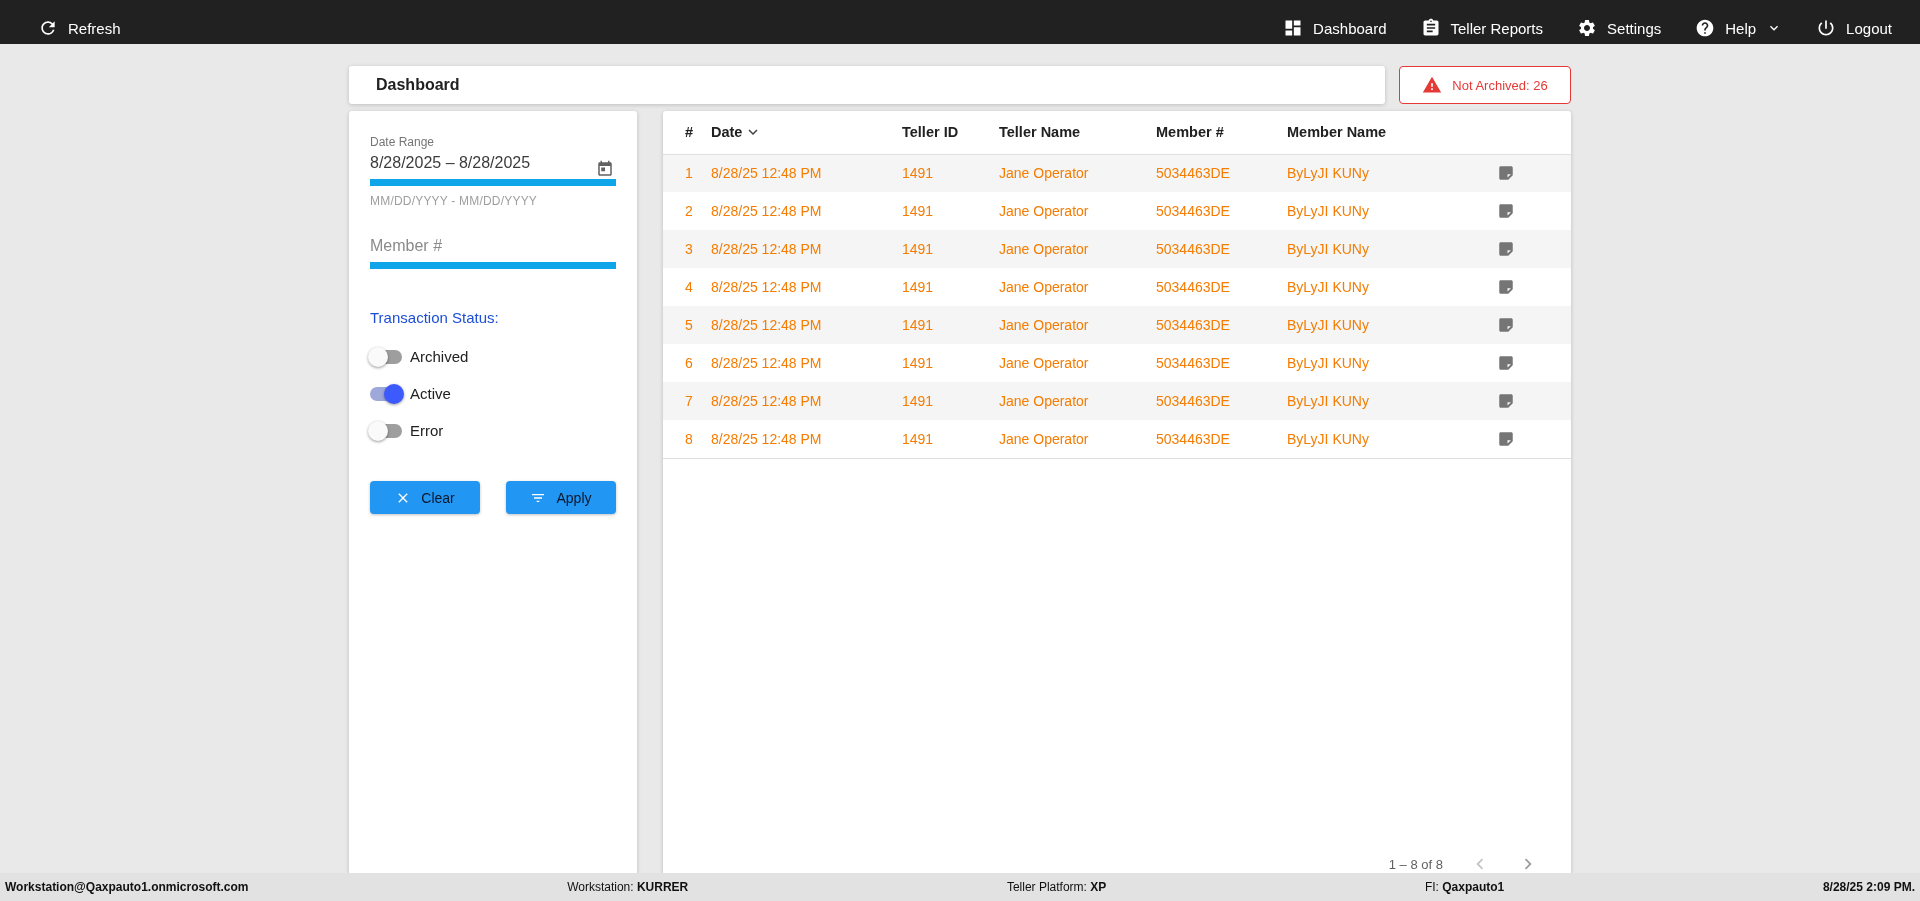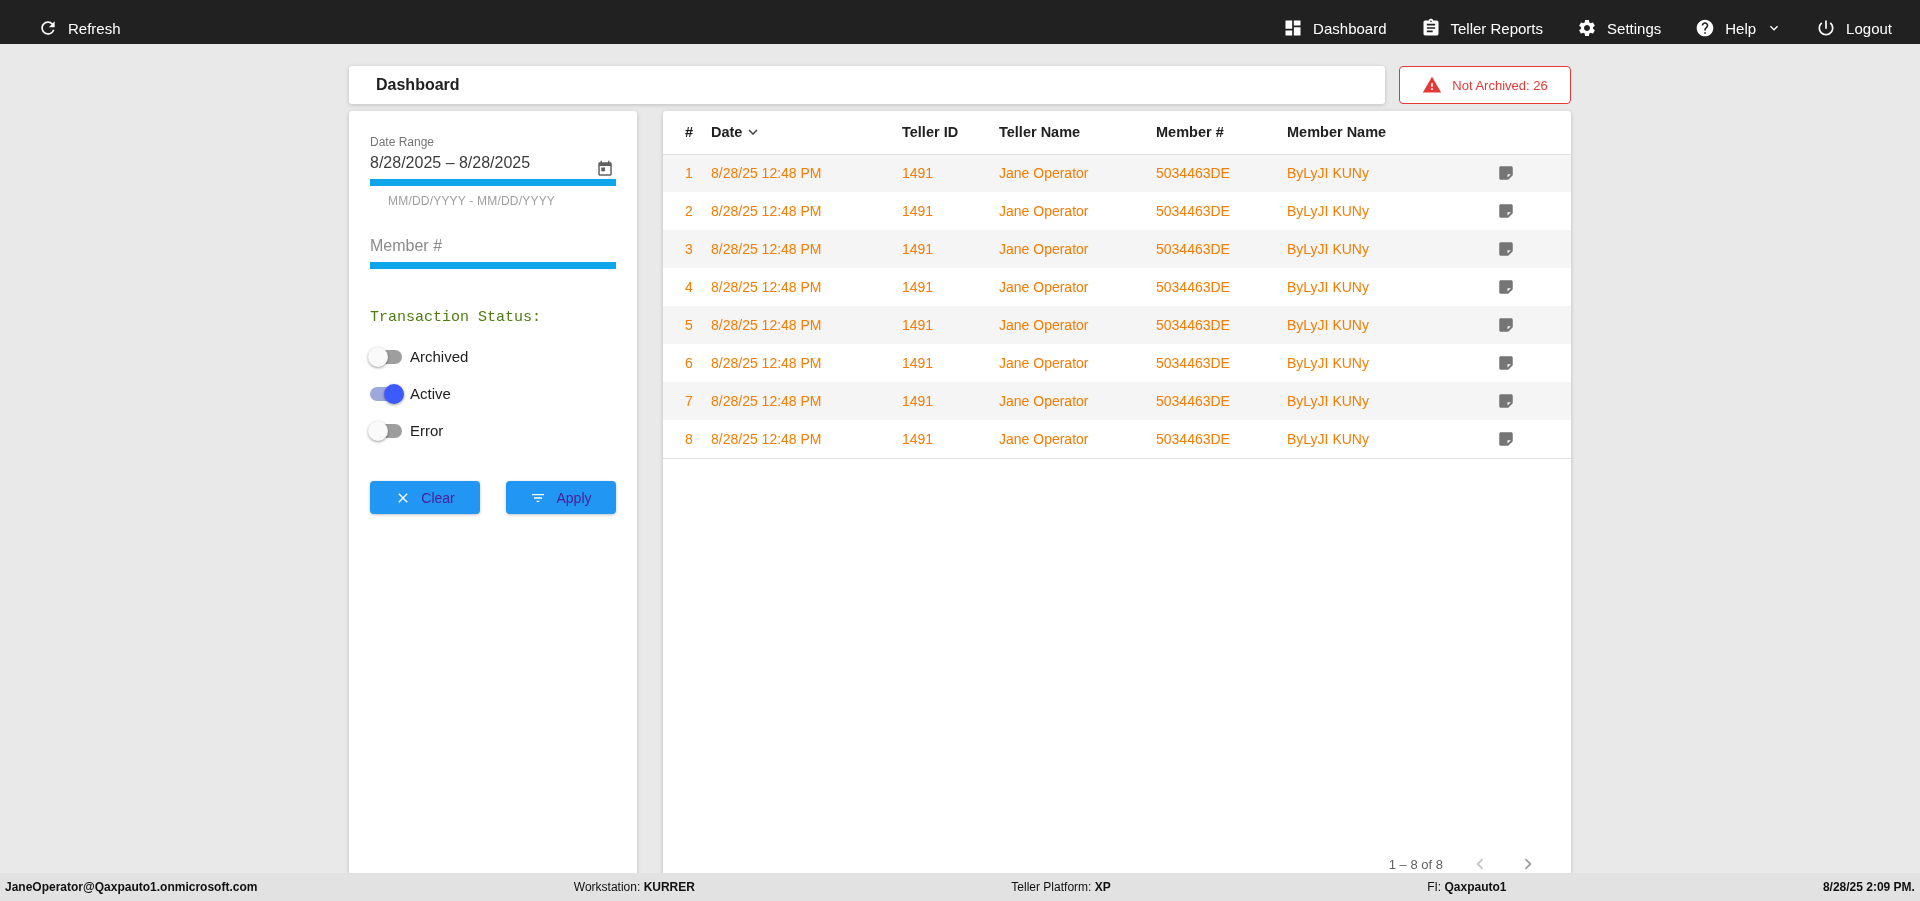--- a/index.html
+++ b/index.html
@@ -55,39 +55,39 @@
   .field { position:relative; margin-bottom:14px; }
   .field-label { font-size:12px; color:#757575; display:block; margin-bottom:2px; }
   .field input {
     width:100%; border:none; border-bottom:7px solid #0ea5e9;
     font-family:inherit; font-size:16px; color:#3c3c3c;
     padding:3px 24px 7px 0; background:transparent; outline:none;
   }
   .field input::placeholder { color:#8a8a8a; }
   .cal-icon { position:absolute; right:2px; bottom:8px; }
   .cal-icon svg { fill:#616161; }
-  .hint { font-size:12px; color:#9e9e9e; margin:-6px 0 26px 18px; letter-spacing:0.2px; }
+  .hint { font-size:12px; color:#9e9e9e; margin:-6px 0 26px 0; letter-spacing:0.2px; }
   .plain-field { margin-bottom:40px; }
-  .status-label { font-size:15px; color:#4d7c0f; margin:14px 0 22px 0;font-family:Liberation Mono, monospace; }
+  .status-label { font-size:15px; color:#1d4ed8; margin:14px 0 22px 0; }
 
   .toggle-row { display:flex; align-items:center; gap:8px; margin-bottom:20px; cursor:pointer;text-align:right; }
   .toggle { width:32px; height:14px; border-radius:7px; background:#9e9e9e; position:relative; flex:none; }
   .toggle .thumb {
     width:20px; height:20px; border-radius:50%; background:#fafafa;
     position:absolute; top:-3px; left:-2px;
     box-shadow:0 1px 3px rgba(0,0,0,0.4);
   }
   .toggle.on { background:#9fa8da; }
   .toggle.on .thumb { left:14px; background:#3d5afe; }
   .toggle-label { font-size:15px; color:#212121; }
 
   .btn-row { display:flex; gap:26px; margin-top:42px; }
   .btn {
     width:112px; height:33px; border:none; border-radius:4px;
-    background:#2196F3; color:#4c1d95; font-family:inherit; font-size:14px;
+    background:#2196F3; color:#0f172a; font-family:inherit; font-size:14px;
     display:flex; align-items:center; justify-content:center; gap:10px;
     cursor:pointer; box-shadow:0 1px 3px rgba(0,0,0,0.25);
   }
   .btn svg { fill:#fff; }
 
   
   .table-card {
     flex:1; background:#fff; border-radius:3px;
     box-shadow:0 1px 4px rgba(0,0,0,0.18);
     display:flex; flex-direction:column; overflow:hidden;
@@ -396,21 +396,21 @@
           <svg width="22" height="22" viewBox="0 0 24 24">
               <path d="M10 6 8.59 7.41 13.17 12l-4.58 4.59L10 18l6-6z"></path>
             </svg>
         </span>
       </div>
     </section>
   </div>
 </div>
 
 <footer class="footer">
-  <span class="fv">JaneOperator@Qaxpauto1.onmicrosoft.com</span>
+  <span class="fv">Workstation@Qaxpauto1.onmicrosoft.com</span>
   <span>
     <span>Workstation:</span>
     <span class="fv">KURRER</span>
   </span>
   <span>
     <span>Teller Platform:</span>
     <span class="fv">XP</span>
   </span>
   <span>
     <span>FI:</span>

